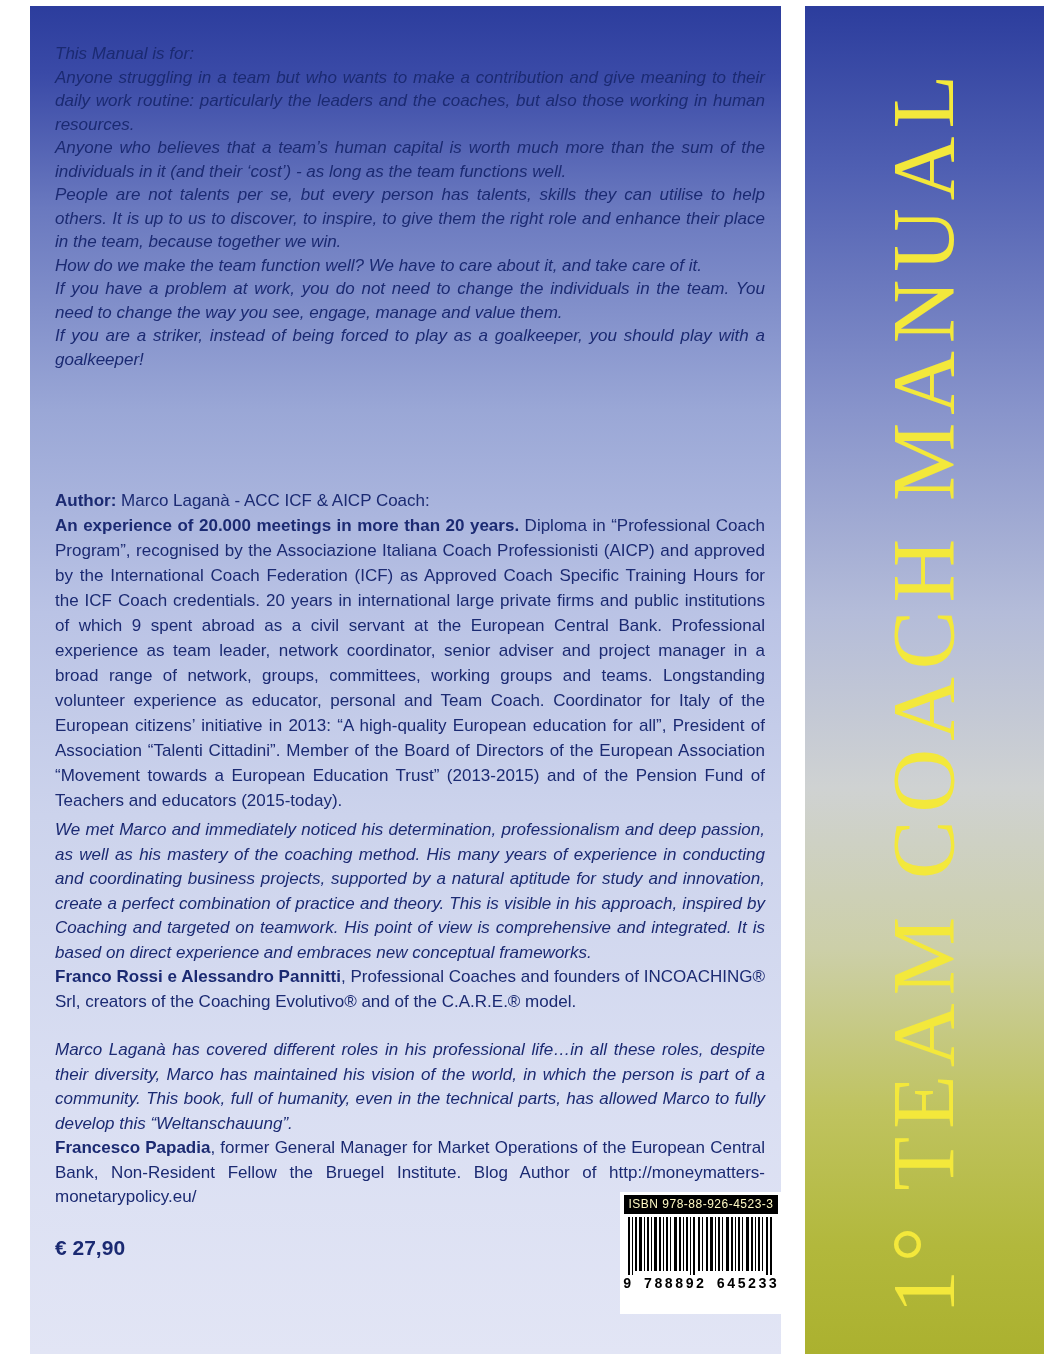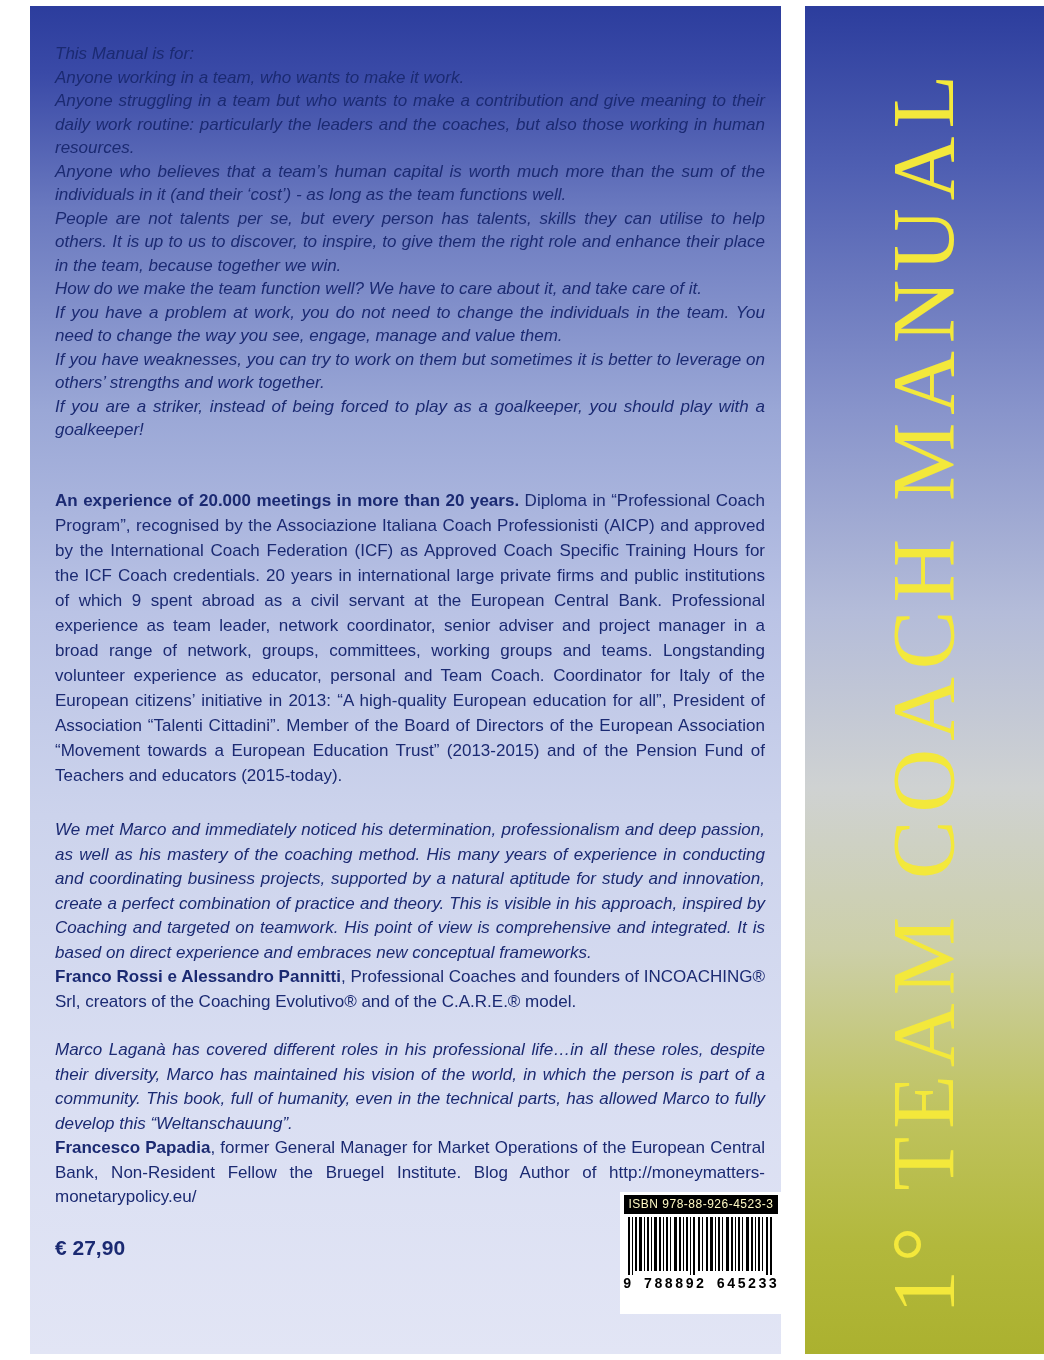--- a/index.html
+++ b/index.html
@@ -155,31 +155,30 @@
     white-space: nowrap;
   }
 </style>
 </head>
 <body>
 
 <div class="cover">
 
   <div class="textblock intro">
     <p>This Manual is for:</p>
-    <p>Anyone working in a team, who wants to make it work.</p>
     <p>Anyone struggling in a team but who wants to make a contribution and give meaning to their daily work routine: particularly the leaders and the coaches, but also those working in human resources.</p>
     <p>Anyone who believes that a team’s human capital is worth much more than the sum of the individuals in it (and their ‘cost’) - as long as the team functions well.</p>
     <p>People are not talents per se, but every person has talents, skills they can utilise to help others. It is up to us to discover, to inspire, to give them the right role and enhance their place in the team, because together we win.</p>
     <p>How do we make the team function well? We have to care about it, and take care of it.</p>
     <p>If you have a problem at work, you do not need to change the individuals in the team. You need to change the way you see, engage, manage and value them.</p>
-    <p>If you have weaknesses, you can try to work on them but sometimes it is better to leverage on others’ strengths and work together.</p>
     <p>If you are a striker, instead of being forced to play as a goalkeeper, you should play with a goalkeeper!</p>
   </div>
 
   <div class="textblock author">
+    <p><strong>Author:</strong><span> Marco Laganà - ACC ICF &amp; AICP Coach:</span></p>
     <p><strong>An experience of 20.000 meetings in more than 20 years.</strong><span> Diploma in “Professional Coach Program”, recognised by the Associazione Italiana Coach Professionisti (AICP) and approved by the International Coach Federation (ICF) as Approved Coach Specific Training Hours for the ICF Coach credentials. 20 years in international large private firms and public institutions of which 9 spent abroad as a civil servant at the European Central Bank. Professional experience as team leader, network coordinator, senior adviser and project manager in a broad range of network, groups, committees, working groups and teams. Longstanding volunteer experience as educator, personal and Team Coach. Coordinator for Italy of the European citizens’ initiative in 2013: “A high-quality European education for all”, President of Association “Talenti Cittadini”. Member of the Board of Directors of the European Association “Movement towards a European Education Trust” (2013-2015) and of the Pension Fund of Teachers and educators (2015-today).</span></p>
   </div>
 
   <div class="textblock testimonial1">
     <p class="quote">We met Marco and immediately noticed his determination, professionalism and deep passion, as well as his mastery of the coaching method. His many years of experience in conducting and coordinating business projects, supported by a natural aptitude for study and innovation, create a perfect combination of practice and theory. This is visible in his approach, inspired by Coaching and targeted on teamwork. His point of view is comprehensive and integrated. It is based on direct experience and embraces new conceptual frameworks.</p>
     <p class="attribution"><strong>Franco Rossi e Alessandro Pannitti</strong><span>, Professional Coaches and founders of INCOACHING® Srl, creators of the Coaching Evolutivo® and of the C.A.R.E.®  model.</span></p>
   </div>
 
   <div class="textblock testimonial2">
     <p class="quote">Marco Laganà has covered different roles in his professional life…in all these roles, despite their diversity, Marco has maintained his vision of the world, in which the person is part of a community. This book, full of humanity, even in the technical parts, has allowed Marco to fully develop this “Weltanschauung”.</p>

